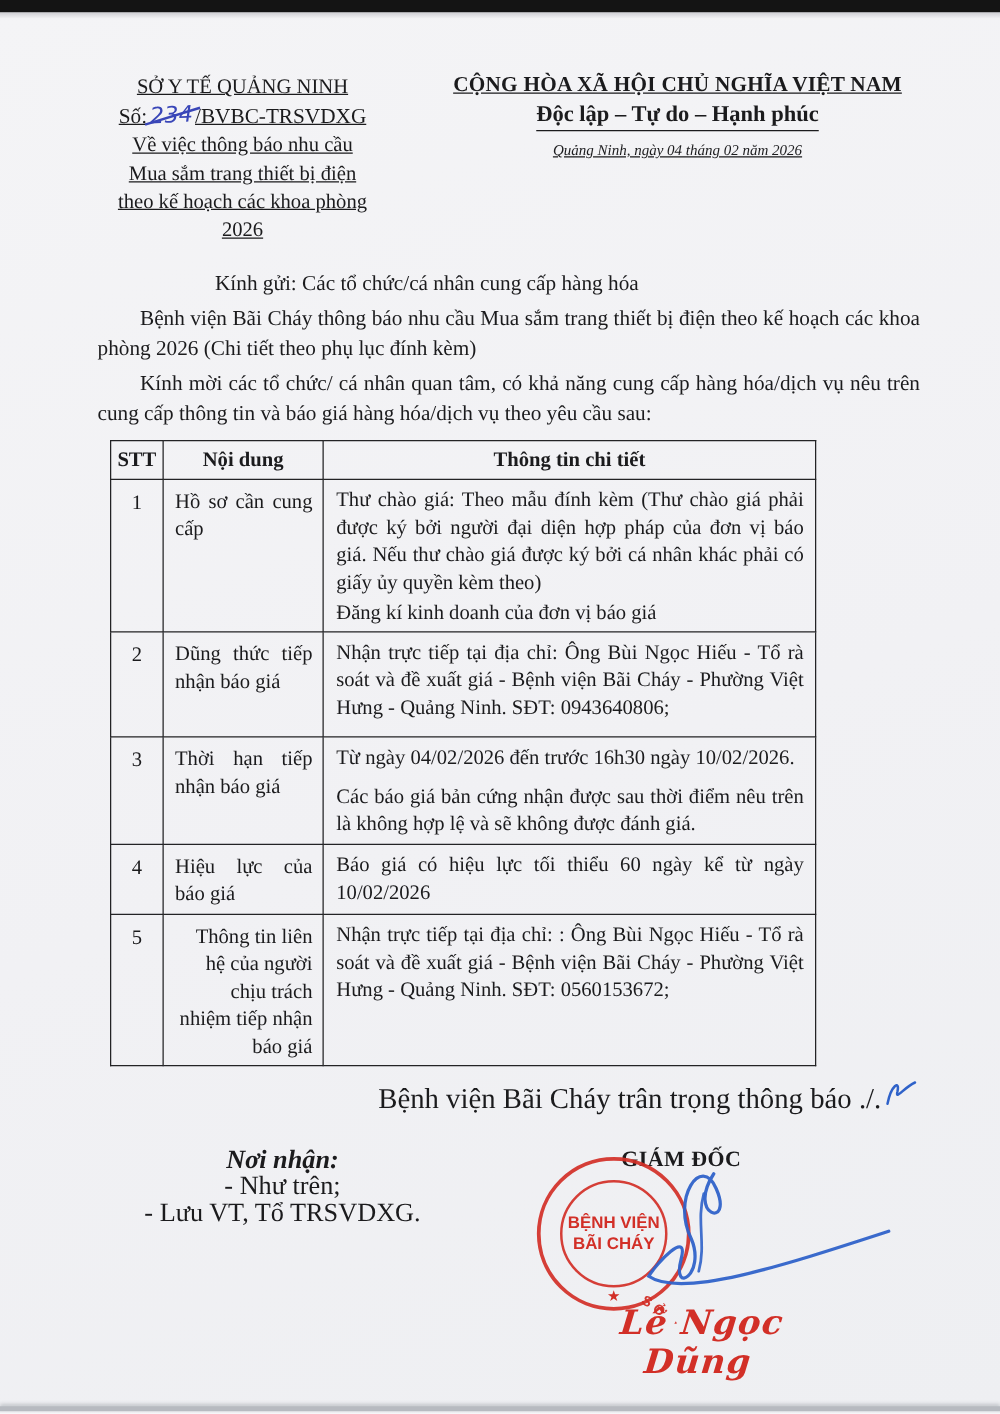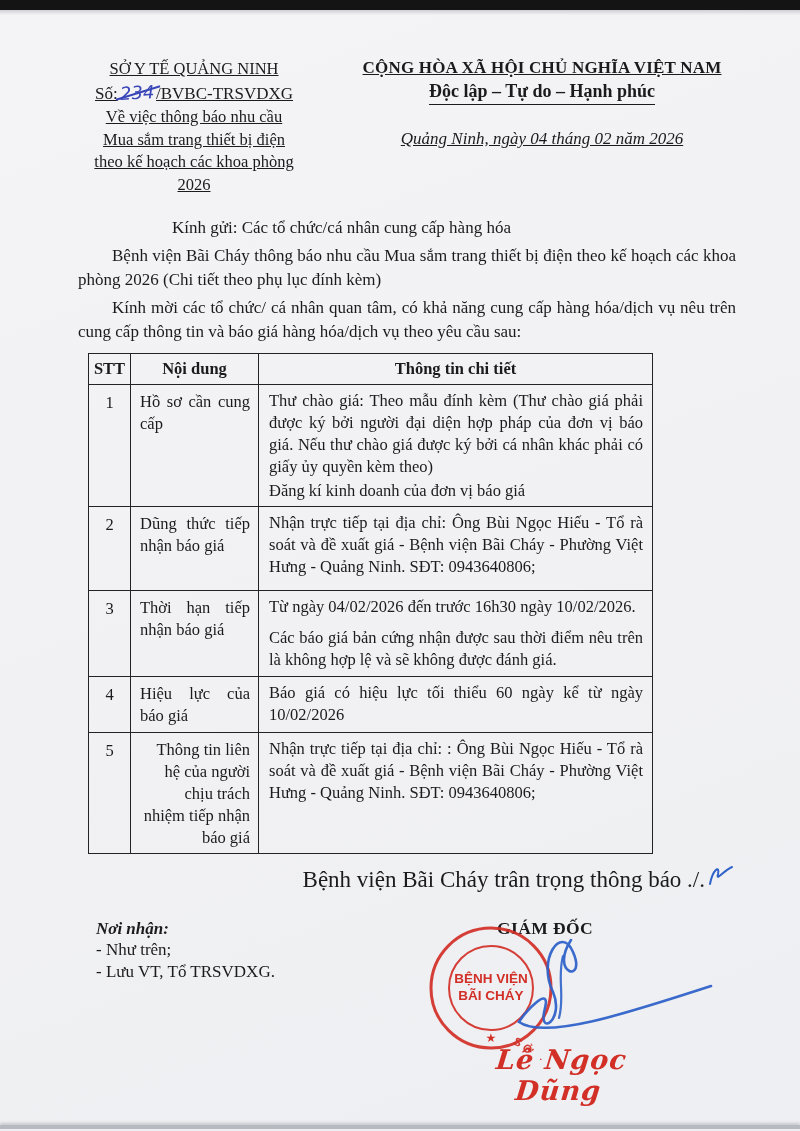--- a/index.html
+++ b/index.html
@@ -30,21 +30,21 @@
   .hand-number::after{
     content:"";position:absolute;left:-8%;top:46%;width:120%;height:1.6px;
     background:#3946b8;transform:rotate(-14deg);
   }
   .doc-subject{margin-top:1px;font-size:16.5px;line-height:22.5px;}
   .header-gap{flex:none;width:44px;}
   .header-right{flex:1;text-align:center;}
   .national-title{font-weight:bold;font-size:17px;letter-spacing:.2px;}
   .motto{font-weight:bold;font-size:18px;margin-top:3px;}
   .motto-underline{display:inline-block;border-bottom:1.6px solid #1b1b1d;padding-bottom:2px;}
-  .place-date{font-style:italic;font-size:17px;margin-top:24px;}
+  .place-date{font-style:italic;font-size:12px;margin-top:8px;}
 
   
   .salutation{margin:20px 0 0 172px;font-size:17px;line-height:24px;}
   .para{margin:4px 64px 0 78px;font-size:17px;line-height:24px;text-align:justify;text-indent:34px;}
 
   
   table.doc-table{
     border-collapse:collapse;margin:9px 0 0 88px;width:565px;
     font-size:16.5px;line-height:22px;table-layout:fixed;
   }
@@ -58,21 +58,21 @@
   .td-detail{padding:5px 9px 4px 10px;text-align:justify;}
   .td-detail p{margin:0;}
   .td-detail p + p{margin-top:2px;}
   .td-detail p.gap{margin-top:9px;}
   tr.r1{height:92px;} tr.r2{height:84px;} tr.r3{height:86px;} tr.r4{height:56px;} tr.r5{height:108px;}
 
   
   .closing{margin:14px 64px 0 78px;font-size:23px;line-height:24px;text-indent:34px;text-align:right;}
   .closing-mark{vertical-align:middle;position:relative;top:-7px;margin-left:1px;}
   .footer{position:relative;margin-top:24px;height:240px;}
-  .recipients{margin-left:96px;font-size:17px;line-height:21.5px;width:260px;}
+  .recipients{margin-left:96px;font-size:21px;line-height:21.5px;width:260px;text-align:center;}
   .recipients-label{font-weight:bold;font-style:italic;}
   .sign-block{position:absolute;top:0;right:55px;width:340px;height:240px;}
   .signer-title{font-weight:bold;font-size:17.5px;letter-spacing:.4px;width:200px;margin-left:40px;text-align:center;}
   .seal{position:absolute;left:14px;top:-2px;}
   .signature-svg{position:absolute;left:100px;top:8px;}
   .signer-name{
     position:absolute;left:45px;top:126px;width:220px;text-align:center;
     font-style:italic;font-weight:bold;font-size:27px;color:#d22f27;
     font-family:"DejaVu Serif","Liberation Serif",serif;
     transform:skewX(-6deg);letter-spacing:1px;
@@ -144,21 +144,21 @@
         <td class="td-stt">4</td>
         <td class="td-topic">Hiệu lực của báo giá</td>
         <td class="td-detail">
           <p>Báo giá có hiệu lực tối thiểu 60 ngày kể từ ngày 10/02/2026</p>
         </td>
       </tr>
       <tr class="r5">
         <td class="td-stt">5</td>
         <td class="td-topic rag">Thông tin liên hệ của người chịu trách nhiệm tiếp nhận báo giá</td>
         <td class="td-detail">
-          <p>Nhận trực tiếp tại địa chỉ: : Ông Bùi Ngọc Hiếu - Tổ rà soát và đề xuất giá - Bệnh viện Bãi Cháy - Phường Việt Hưng - Quảng Ninh. SĐT: 0943640806;</p>
+          <p>Nhận trực tiếp tại địa chỉ: : Ông Bùi Ngọc Hiếu - Tổ rà soát và đề xuất giá - Bệnh viện Bãi Cháy - Phường Việt Hưng - Quảng Ninh. SĐT: 0560153672;</p>
         </td>
       </tr>
     </tbody>
       </table>
 
     <p class="closing">
       <span>Bệnh viện Bãi Cháy trân trọng thông báo ./.</span><svg class="closing-mark" width="30" height="24" viewBox="0 0 30 24">
           <path d="M4,21 C7,6 14,2 12,11 C10,19 17,8 26,4" fill="none" stroke="#2f62c9" stroke-width="2" stroke-linecap="round"></path>
         </svg>
     </p>

